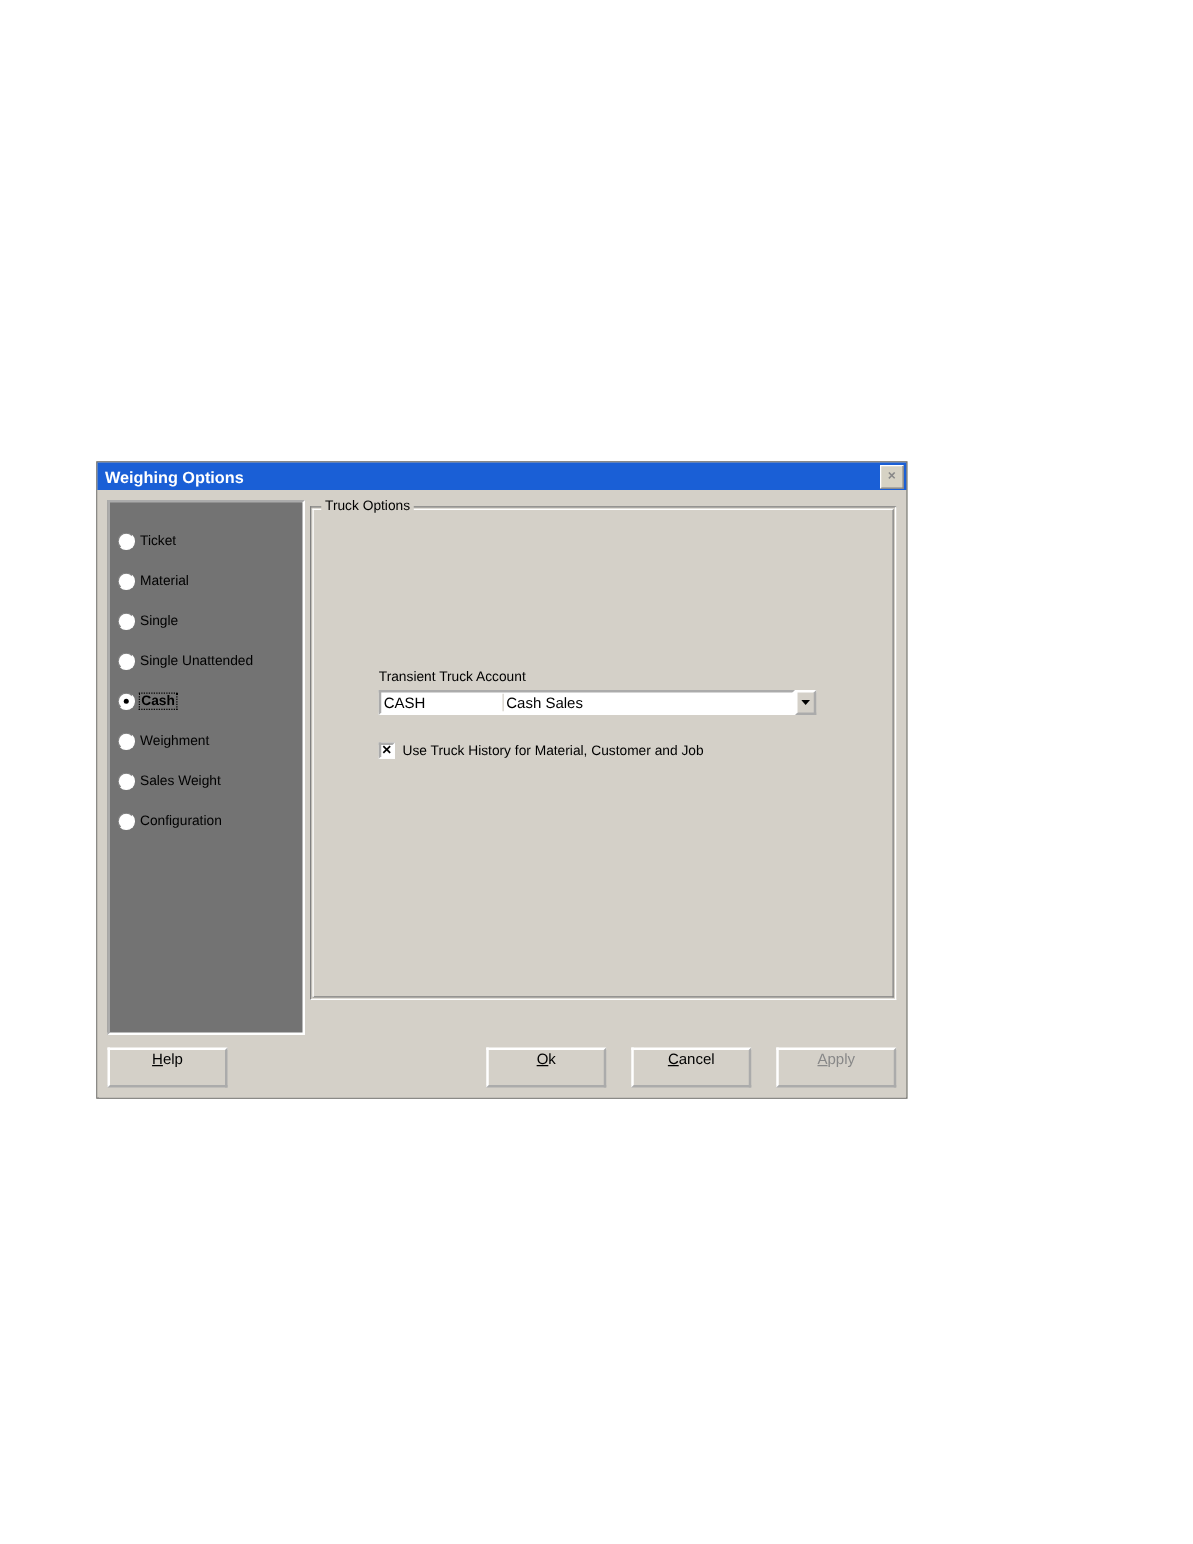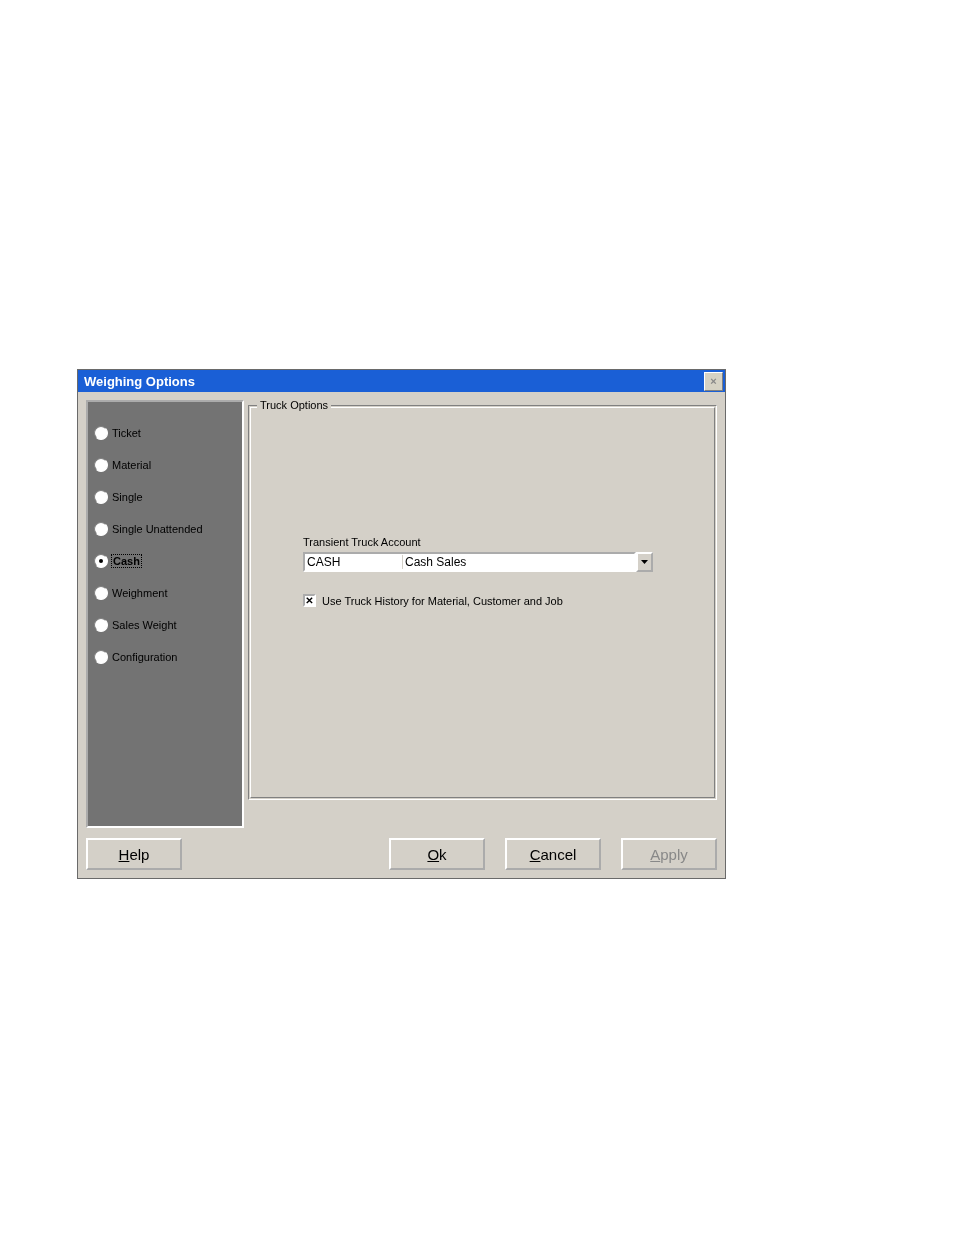--- a/index.html
+++ b/index.html
@@ -201,23 +201,22 @@
     display: flex;
     padding-top: 10px;
     gap: 20px;
   }
   .btn {
     width: 92px;
     height: 28px;
     background: #d4d0c8;
     border: 2px outset #fff;
     display: flex;
-    align-items: center;
-    justify-content: center;
-    font-size: 15px;
+    justify-content: center;
+    font-size: 12px;
     color: #000;
     cursor: default;
   }
   .btn.disabled {
     color: #888;
   }
   .btn .ul {
     text-decoration: underline;
   }
   .spacer {

